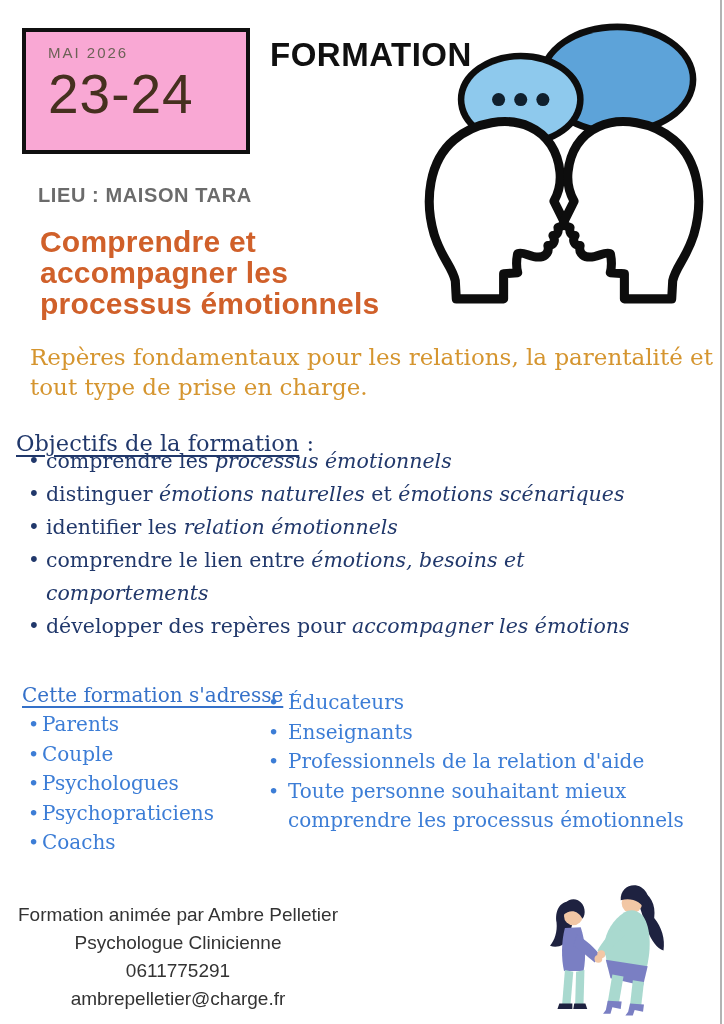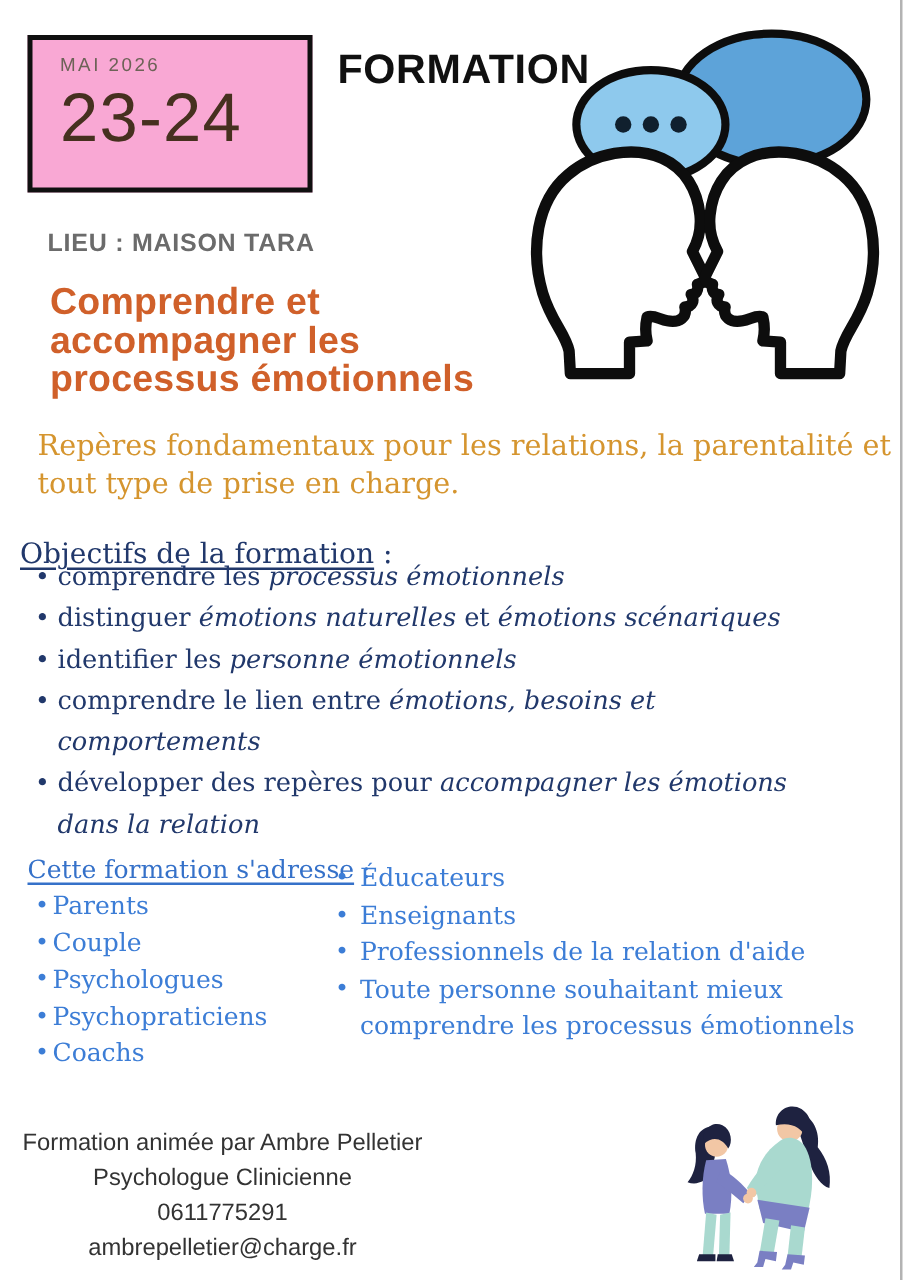--- a/index.html
+++ b/index.html
@@ -133,23 +133,23 @@
   <div class="hero-title">Comprendre et
 accompagner les
 processus émotionnels</div>
   <div class="hero-sub">Repères fondamentaux pour les relations, la parentalité et
 tout type de prise en charge.</div>
 
   <div class="objectives-heading"><span class="u">Objectifs de la formation</span><span> :</span></div>
   <ul class="objectives-list" id="objectives-list">
       <li><span>comprendre les </span><span class="it">processus émotionnels</span></li>
       <li><span>distinguer </span><span class="it">émotions naturelles</span><span> et </span><span class="it">émotions scénariques</span></li>
-      <li><span>identifier les </span><span class="it">personne émotionnels</span></li>
+      <li><span>identifier les </span><span class="it">relation émotionnels</span></li>
       <li><span>comprendre le lien entre </span><span class="it">émotions, besoins et</span><br><span class="it">comportements</span></li>
-      <li><span>développer des repères pour </span><span class="it">accompagner les émotions</span><br><span class="it">dans la relation</span></li>
+      <li><span>développer des repères pour </span><span class="it">accompagner les émotions</span><br></li>
     </ul>
 
   <div class="audience-heading"><span class="u">Cette formation s'adresse</span><span> :</span></div>
   <ul class="audience-list audience-left" id="audience-left">
       <li>Parents</li>
       <li>Couple</li>
       <li>Psychologues</li>
       <li>Psychopraticiens</li>
       <li>Coachs</li>
     </ul>

